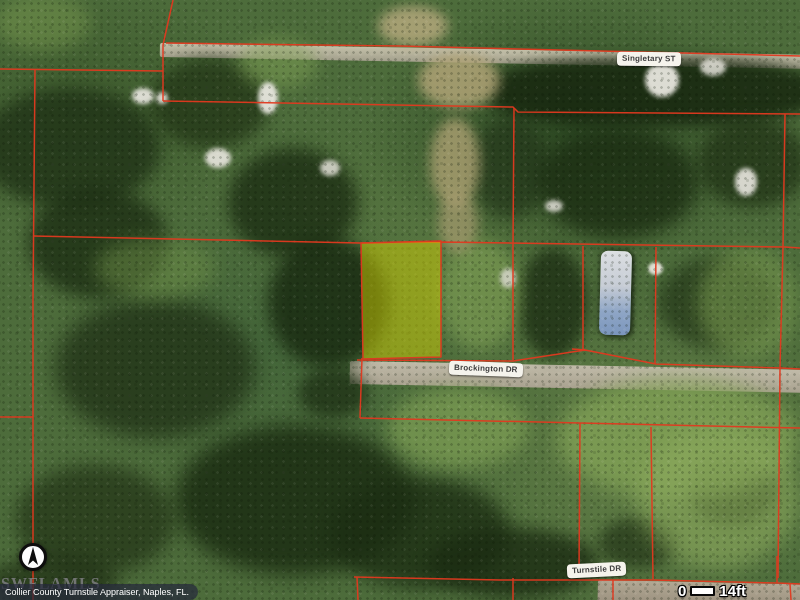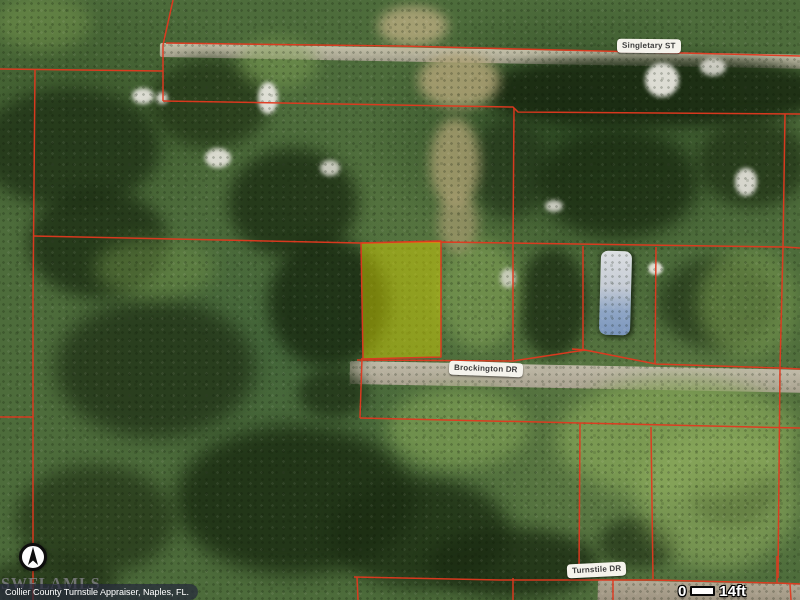--- a/index.html
+++ b/index.html
@@ -134,21 +134,21 @@
       <polyline points="354,577 500,580 653,580 777,583 800,584"></polyline>
       <polyline points="357,577 358,600"></polyline>
       <polyline points="513,578 513,600"></polyline>
       <polyline points="613,580 613,600"></polyline>
       <polyline points="777,556 777,583"></polyline>
       <polyline points="790,584 791,600"></polyline>
       <polygon points="361,243 441,241 441,357 363,359" fill="#d6d400" fill-opacity="0.5" style="pointer-events:auto;cursor:pointer;"></polygon>
     </g>
   </svg>
 
-  <div class="pill" style="left:617px;top:39px;transform:rotate(.5deg);">Singletary ST</div>
+  <div class="pill" style="left:617px;top:52px;transform:rotate(.5deg);">Singletary ST</div>
   <div class="pill" style="left:449px;top:362px;transform:rotate(2deg);">Brockington DR</div>
   <div class="pill" style="left:567px;top:563px;transform:rotate(-3deg);">Turnstile DR</div>
 
   <div class="compass">
     <svg width="22" height="22" viewBox="0 0 22 22">
       <polygon points="11,1 16,19 11,14.5 6,19" fill="#0d0d0d"></polygon>
     </svg>
   </div>
 
   <div class="scalebar">

